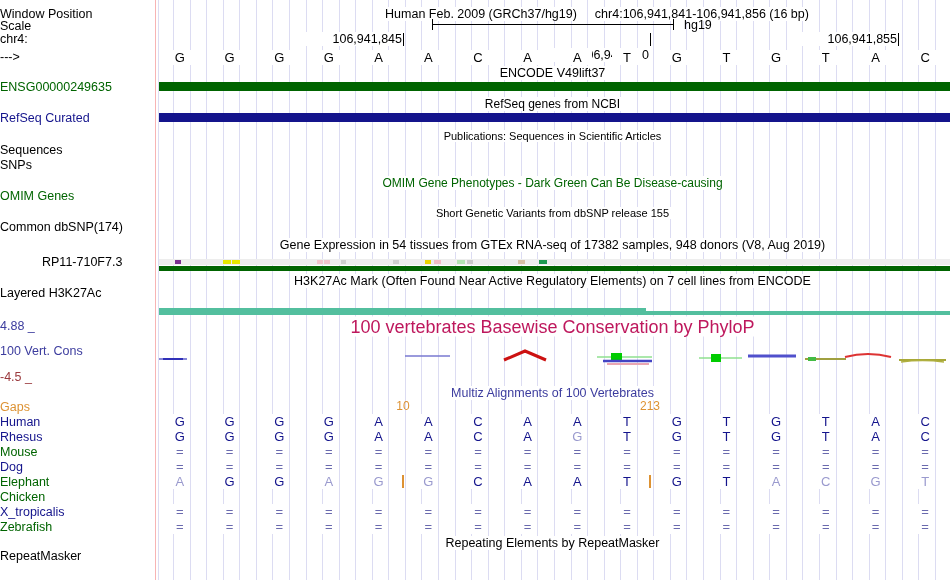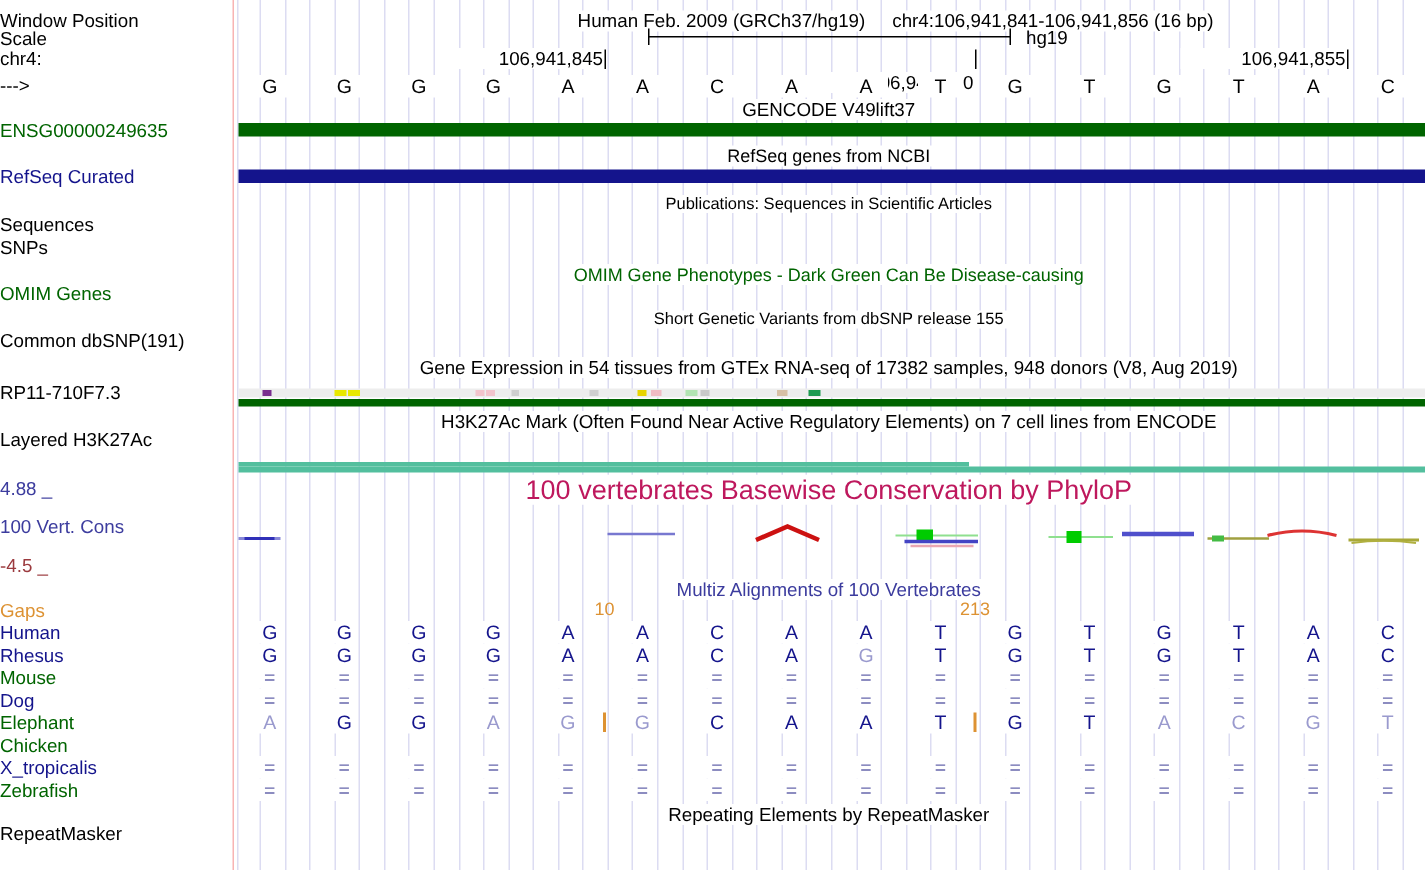--- a/index.html
+++ b/index.html
@@ -121,30 +121,30 @@
   <div id="labels">
       <div class="lbl" style="top: 14px; color: rgb(0, 0, 0);">Window Position</div>
       <div class="lbl" style="top: 26px; color: rgb(0, 0, 0);">Scale</div>
       <div class="lbl" style="top: 39px; color: rgb(0, 0, 0);">chr4:</div>
       <div class="lbl" style="top: 57px; color: rgb(0, 0, 0);">---&gt;</div>
       <div class="lbl" style="top: 87px; color: rgb(0, 100, 0);">ENSG00000249635</div>
       <div class="lbl" style="top: 118px; color: rgb(20, 20, 140);">RefSeq Curated</div>
       <div class="lbl" style="top: 150px; color: rgb(0, 0, 0);">Sequences</div>
       <div class="lbl" style="top: 165px; color: rgb(0, 0, 0);">SNPs</div>
       <div class="lbl" style="top: 196px; color: rgb(0, 100, 0);">OMIM Genes</div>
-      <div class="lbl" style="top: 227px; color: rgb(0, 0, 0);">Common dbSNP(191)</div>
-      <div class="lbl" style="top: 262px; color: rgb(0, 0, 0);">RP11-710F7.3</div>
+      <div class="lbl" style="top: 227px; color: rgb(0, 0, 0);">Common dbSNP(174)</div>
+      <div class="lbl" style="top: 262px; color: rgb(0, 0, 0); margin-left: 42px;">RP11-710F7.3</div>
       <div class="lbl" style="top: 293px; color: rgb(0, 0, 0);">Layered H3K27Ac</div>
       <div class="lbl" style="top: 326px; color: rgb(60, 60, 158);">4.88 _</div>
       <div class="lbl" style="top: 351px; color: rgb(60, 60, 158);">100 Vert. Cons</div>
       <div class="lbl" style="top: 377px; color: rgb(155, 58, 62);">-4.5 _</div>
       <div class="lbl" style="top: 556px; color: rgb(0, 0, 0);">RepeatMasker</div>
     </div>
   <div id="titles">
-      <div class="title" style="top: 73px; font-size: 12.5px; color: rgb(0, 0, 0);"><span>GENCODE V49lift37</span></div>
+      <div class="title" style="top: 73px; font-size: 12.5px; color: rgb(0, 0, 0);"><span>ENCODE V49lift37</span></div>
       <div class="title" style="top: 104px; font-size: 12px; color: rgb(0, 0, 0);"><span>RefSeq genes from NCBI</span></div>
       <div class="title" style="top: 136px; font-size: 11px; color: rgb(0, 0, 0);"><span>Publications: Sequences in Scientific Articles</span></div>
       <div class="title" style="top: 183px; font-size: 12px; color: rgb(0, 100, 0);"><span>OMIM Gene Phenotypes - Dark Green Can Be Disease-causing</span></div>
       <div class="title" style="top: 213px; font-size: 11px; color: rgb(0, 0, 0);"><span>Short Genetic Variants from dbSNP release 155</span></div>
       <div class="title" style="top: 245px; font-size: 12.5px; color: rgb(0, 0, 0);"><span>Gene Expression in 54 tissues from GTEx RNA-seq of 17382 samples, 948 donors (V8, Aug 2019)</span></div>
       <div class="title" style="top: 281px; font-size: 12.5px; color: rgb(0, 0, 0);"><span>H3K27Ac Mark (Often Found Near Active Regulatory Elements) on 7 cell lines from ENCODE</span></div>
       <div class="title" style="top: 327px; font-size: 18px; color: #be185d;"><span>100 vertebrates Basewise Conservation by PhyloP</span></div>
       <div class="title" style="top: 393px; font-size: 12.5px; color: rgb(60, 60, 158);"><span>Multiz Alignments of 100 Vertebrates</span></div>
       <div class="title" style="top: 543px; font-size: 12.5px; color: rgb(0, 0, 0);"><span>Repeating Elements by RepeatMasker</span></div>
     </div>

